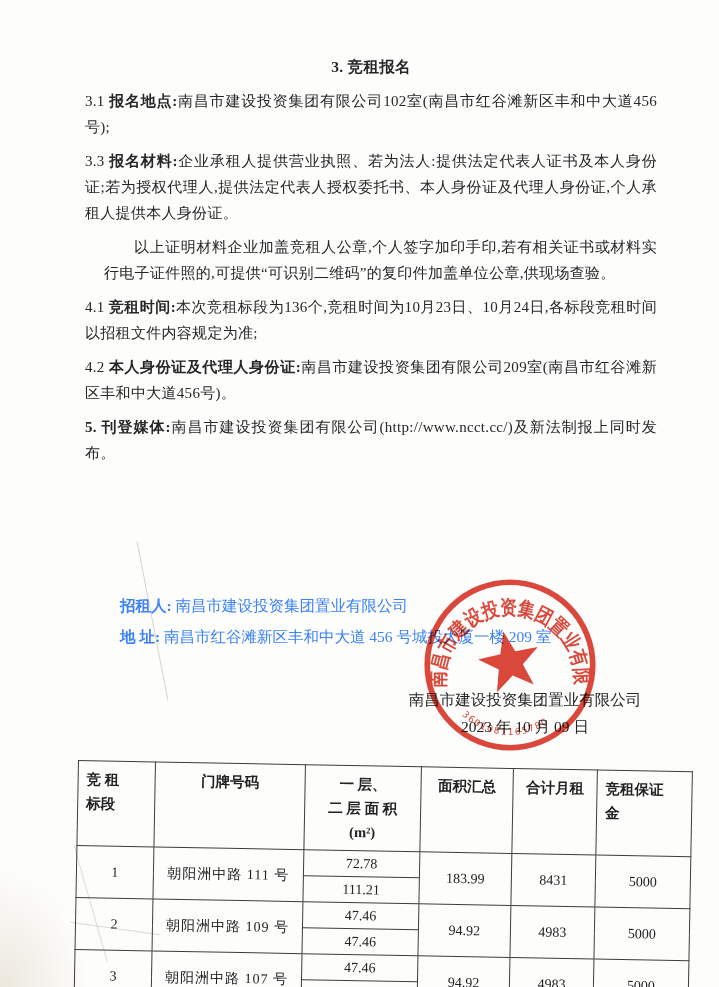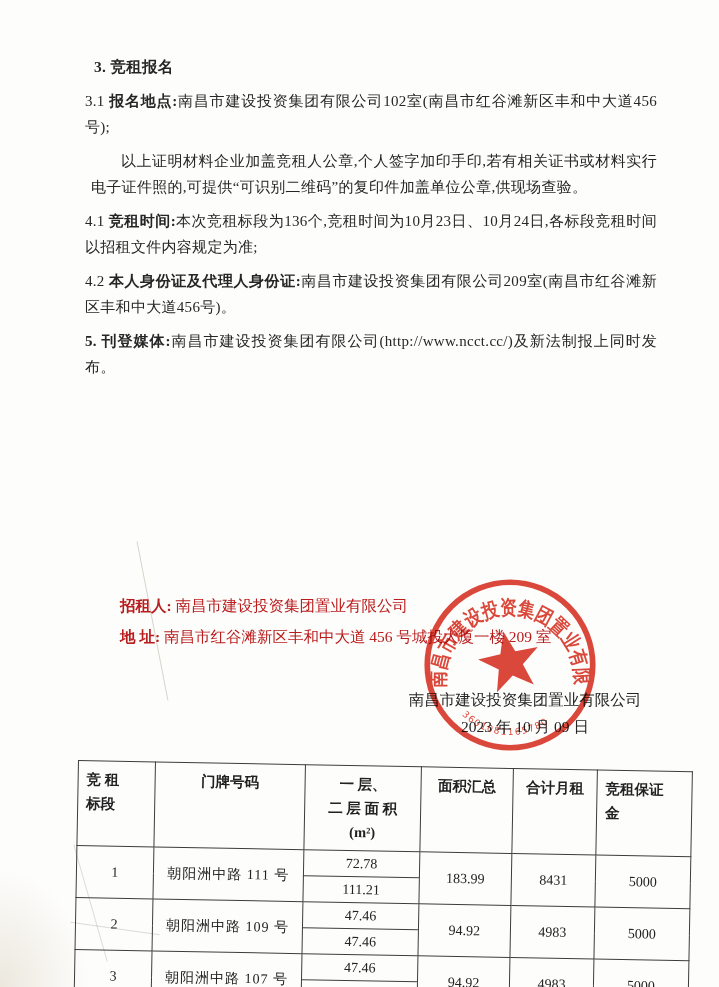--- a/index.html
+++ b/index.html
@@ -9,26 +9,26 @@
     background:#fdfdfc;
     font-family:"Liberation Serif","DejaVu Serif",serif;
     color:#222;
   }
   
   .doc-body {
     position:absolute; top:44px; left:85px; width:572px;
     font-size:15px; line-height:26px; letter-spacing:.3px;
     color:#262626;
   }
-  .h-sec { font-weight:bold; margin:10px 0 4px 9px; font-size:15.5px; }
+  .h-sec { font-weight:bold; margin:10px 0 4px 0; font-size:15.5px;text-align:center; }
   .para  { margin:8px 0; text-align:justify; }
   .para .lbl { font-weight:bold; }
-  .para.indent2 { text-indent:2em; margin-left:6px; }
+  .para.indent2 { text-indent:2em; margin-left:19px; }
   
-  .contact { position:absolute; top:590px; left:120px; font-size:15.5px; line-height:31px; color:#b91c1c; }
+  .contact { position:absolute; top:590px; left:120px; font-size:15.5px; line-height:31px; color:#3b82f6; }
   .contact .lbl { font-weight:bold; }
   
   .signature { position:absolute; top:686px; left:392px; width:266px; text-align:center; font-size:15.5px; line-height:27px; color:#242424; }
   
   .seal { position:absolute; top:574px; left:419px; width:182px; height:182px; mix-blend-mode:multiply; opacity:.9; }
   
   .lot-table-wrap { position:absolute; top:760px; left:78px; transform:rotate(1.05deg); transform-origin:0 0; }
   table.lots { border-collapse:collapse; font-size:14px; color:#222; }
   table.lots th, table.lots td { border:1.6px solid #3d3d3d; padding:2px 4px; text-align:center; vertical-align:middle; background:transparent; }
   table.lots th { font-weight:600; white-space:pre-line; vertical-align:top; text-align:left; padding:6px 8px; font-size:14.5px; line-height:24px; height:80px; }
@@ -52,20 +52,21 @@
   <div class="crease crease2"></div>
   <div class="crease crease3"></div>
   <div class="corner-shade"></div>
 
   <div class="doc-body">
     <div class="h-sec">3. 竞租报名</div>
 
     <p class="para"><span>3.1 </span><span class="lbl">报名地点:</span><span>南昌市建设投资集团有限公司102室(南昌市红谷滩新区丰和中大道456号);</span></p>
 
 
+    <p class="para"><span>3.3 </span><span class="lbl">报名材料:</span><span>企业承租人提供营业执照、若为法人:提供法定代表人证书及本人身份证;若为授权代理人,提供法定代表人授权委托书、本人身份证及代理人身份证,个人承租人提供本人身份证。</span></p>
 
     <p class="para indent2">以上证明材料企业加盖竞租人公章,个人签字加印手印,若有相关证书或材料实行电子证件照的,可提供“可识别二维码”的复印件加盖单位公章,供现场查验。</p>
 
 
     <p class="para"><span>4.1 </span><span class="lbl">竞租时间:</span><span>本次竞租标段为136个,竞租时间为10月23日、10月24日,各标段竞租时间以招租文件内容规定为准;</span></p>
 
     <p class="para"><span>4.2 </span><span class="lbl">本人身份证及代理人身份证:</span><span>南昌市建设投资集团有限公司209室(南昌市红谷滩新区丰和中大道456号)。</span></p>
 
     <p class="para"><span class="lbl">5. </span><span class="lbl">刊登媒体:</span><span>南昌市建设投资集团有限公司(http://www.ncct.cc/)及新法制报上同时发布。</span></p>
   </div>

